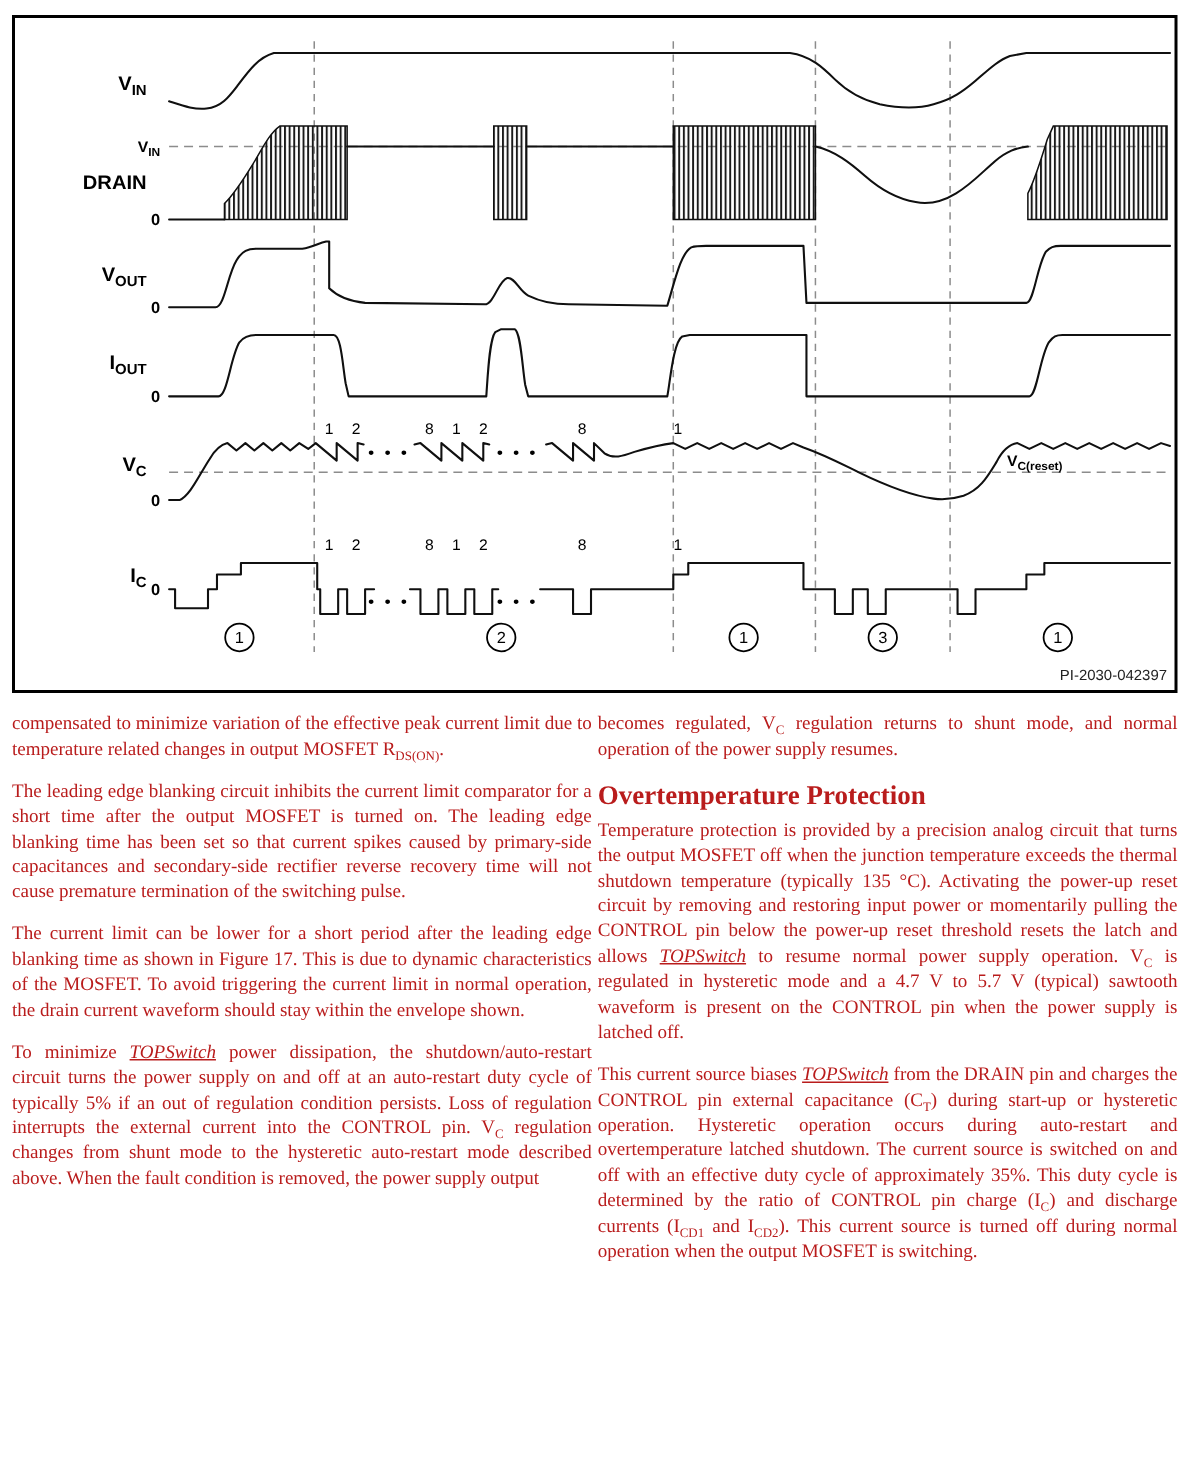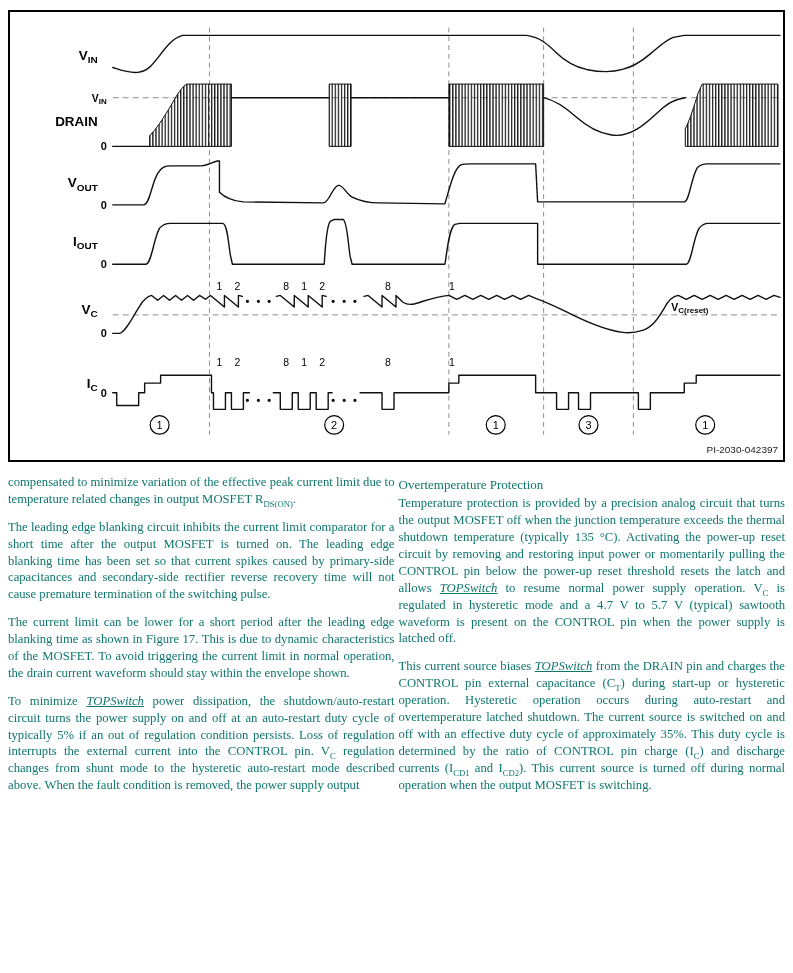--- a/index.html
+++ b/index.html
@@ -1,19 +1,19 @@
 <!DOCTYPE html>
 <html><head>
 <meta charset="utf-8">
 <style>
   html,body { margin:0; padding:0; background:#ffffff; }
   .page {
     width:793px; height:973px; box-sizing:border-box;
     padding:10px 8px 0 8px; background:#fff; overflow:hidden;
-    font-family:"Liberation Serif", serif; color:#0f766e;
+    font-family:"Liberation Serif", serif; color:#b91c1c;
   }
   .figure-box {
     border:2px solid #000; height:452px; box-sizing:border-box;
     background:#fff;
   }
   .figure-box svg { display:block; width:100%; height:100%; }
 
   
   .sig    { font:bold 13.5px "Liberation Sans", sans-serif; fill:#000; }
   .sigsub { font:bold 10px "Liberation Sans", sans-serif; }
@@ -28,21 +28,21 @@
   .dash  { stroke:#8c8c8c; stroke-width:1; fill:none; }
   .burst { fill:url(#sw); stroke:#101010; stroke-width:1; }
 
   .figure-caption {
     font-style:italic; font-size:13px; margin:7px 0 0 2px; line-height:1.25;
   }
   .columns { display:flex; gap:4px; margin-top:12px; }
   .col { flex:1 1 0; font-size:12.7px; line-height:1.33; text-align:justify; }
   .para { margin:0 0 11px 0; }
   .subhead {
-    font-weight:normal; font-size:13px; margin:2px 0 2px 0; line-height:1.33;
+    font-weight:bold; font-size:18px; margin:2px 0 2px 0; line-height:1.33;
   }
   .col sub { font-size:0.68em; line-height:0; }
   .col i { font-style:italic;text-decoration:underline; }
 </style>
 </head>
 <body>
 
 <div class="page">
 
   <div class="figure-box">
@@ -166,19 +166,20 @@
 
 
   <div class="columns">
     <div class="col">
       <p class="para"><span>compensated to minimize variation of the effective peak current limit due to temperature related changes in output MOSFET R</span><sub>DS(ON)</sub><span>.</span></p>
       <p class="para"><span>The leading edge blanking circuit inhibits the current limit comparator for a short time after the output MOSFET is turned on.  The leading edge blanking time has been set so that current spikes caused by primary-side capacitances and secondary-side rectifier reverse recovery time will not cause premature termination of the switching pulse.</span></p>
       <p class="para"><span>The current limit can be lower for a short period after the leading edge blanking time as shown in Figure 17.  This is due to dynamic characteristics of the MOSFET.  To avoid triggering the current limit in normal operation, the drain current waveform should stay within the envelope shown.</span></p>
       <p class="para"><span>To minimize </span><i>TOPSwitch</i><span> power dissipation, the shutdown/auto-restart circuit turns the power supply on and off at an auto-restart duty cycle of typically 5% if an out of regulation condition persists.  Loss of regulation interrupts the external current into the CONTROL pin.  V</span><sub>C</sub><span> regulation changes from shunt mode to the hysteretic auto-restart mode described above. When the fault condition is removed, the power supply output</span></p>
     </div>
     <div class="col">
+      <p class="para"><span>becomes regulated, V</span><sub>C</sub><span> regulation returns to shunt mode, and normal operation of the power supply resumes.</span></p>
       <h3 class="subhead">Overtemperature Protection</h3>
       <p class="para"><span>Temperature protection is provided by a precision analog circuit that turns the output MOSFET off when the junction temperature exceeds the thermal shutdown temperature (typically 135 °C).  Activating the power-up reset circuit by removing and restoring input power or momentarily pulling the CONTROL pin below the power-up reset threshold resets the latch and allows </span><i>TOPSwitch</i><span> to resume normal power supply operation.  V</span><sub>C</sub><span> is regulated in hysteretic mode and a 4.7 V to 5.7 V (typical) sawtooth waveform is present on the CONTROL pin when the power supply is latched off.</span></p>
       <p class="para"><span>This current source biases </span><i>TOPSwitch</i><span> from the DRAIN pin and charges the CONTROL pin external capacitance (C</span><sub>T</sub><span>) during start-up or hysteretic operation.  Hysteretic operation occurs during auto-restart and overtemperature latched shutdown. The current source is switched on and off with an effective duty cycle of approximately 35%.  This duty cycle is determined by the ratio of CONTROL pin charge (I</span><sub>C</sub><span>) and discharge currents (I</span><sub>CD1</sub><span> and I</span><sub>CD2</sub><span>).  This current source is turned off during normal operation when the output MOSFET is switching.</span></p>
     </div>
   </div>
 
 </div>
 
 </body></html>

